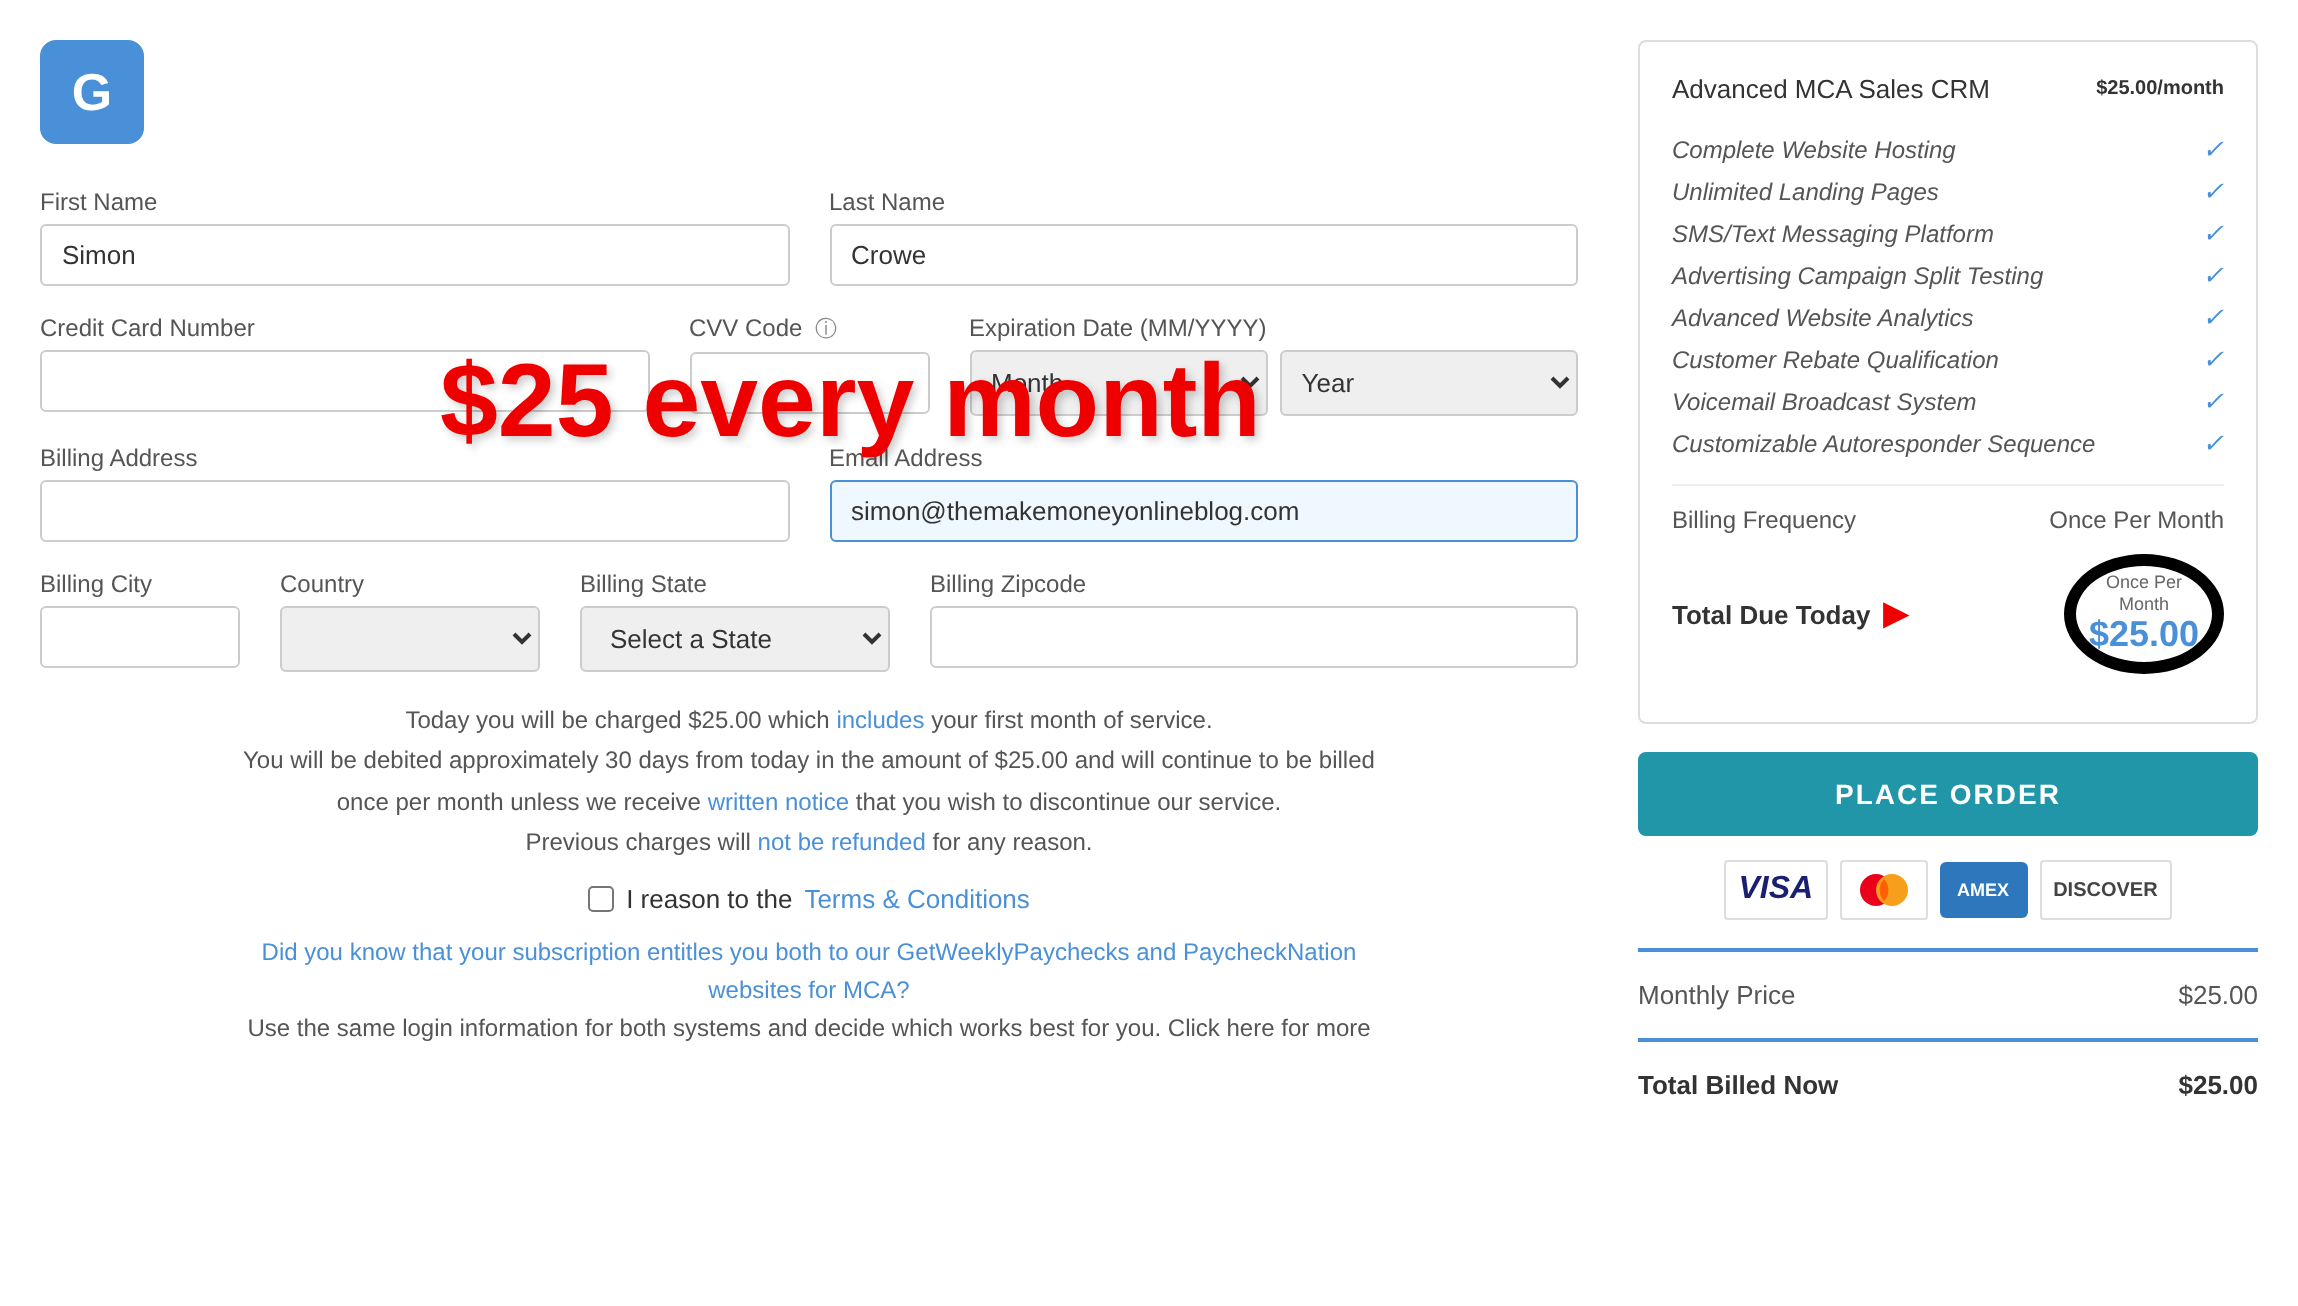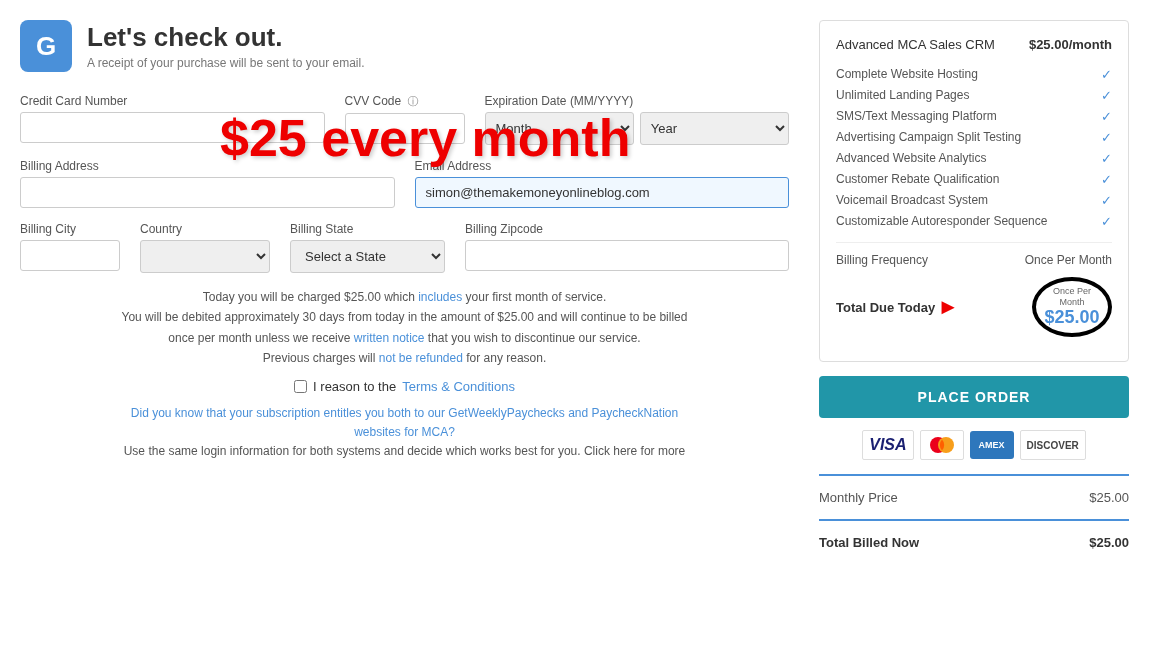--- a/index.html
+++ b/index.html
@@ -181,32 +181,33 @@
       justify-content: space-between;
       align-items: center;
       margin-bottom: 12px;
     }
     .plan-title {
       font-size: 13px;
       font-weight: normal;
       color: #333;
     }
     .plan-price {
-      font-size: 13px;
+      font-size: 10px;
       font-weight: bold;
       color: #333;
     }
 
     .feature-row {
       display: flex;
       justify-content: space-between;
-      align-items: flex-start;
+      align-items: center;
       padding: 3px 0;
       font-size: 12px;
       color: #555;
+      font-style: italic;
     }
     .check-icon {
       color: #4a90d9;
       font-size: 13px;
     }
 
     .divider {
       border: none;
       border-top: 1px solid #eee;
       margin: 10px 0;
@@ -235,21 +236,21 @@
       display: flex;
       align-items: center;
       gap: 2px;
     }
     .arrow-right {
       display: inline-block;
       font-size: 22px;
       color: #e00;
     }
     .total-due-circle {
-      border: 4px solid #000000;
+      border: 6px solid #000000;
       border-radius: 50%;
       width: 80px;
       height: 60px;
       display: flex;
       flex-direction: column;
       align-items: center;
       justify-content: center;
     }
     .once-per-month {
       font-size: 9px;
@@ -323,26 +324,32 @@
 <body>
 
 <div class="page-wrapper">
 
   <div class="left-panel">
 
     <div class="header">
       <div class="logo-circle">
         <span>G</span>
       </div>
-      <div class="header-text">
-        <h1>Let's check out.</h1>
-        <p>A receipt of your purchase will be sent to your email.</p>
-      </div>
-    </div>
-
+    </div>
+
+    <div class="form-row">
+      <div class="form-group">
+        <label>First Name</label>
+        <input type="text" value="Simon" style="">
+      </div>
+      <div class="form-group">
+        <label>Last Name</label>
+        <input type="text" value="Crowe" style="">
+      </div>
+    </div>
 
     <div style="position:relative;">
       <div class="form-row">
         <div class="form-group">
           <label>Credit Card Number</label>
           <input type="text" style="">
         </div>
         <div class="form-group narrow">
           <label>
             <span>CVV Code</span>

